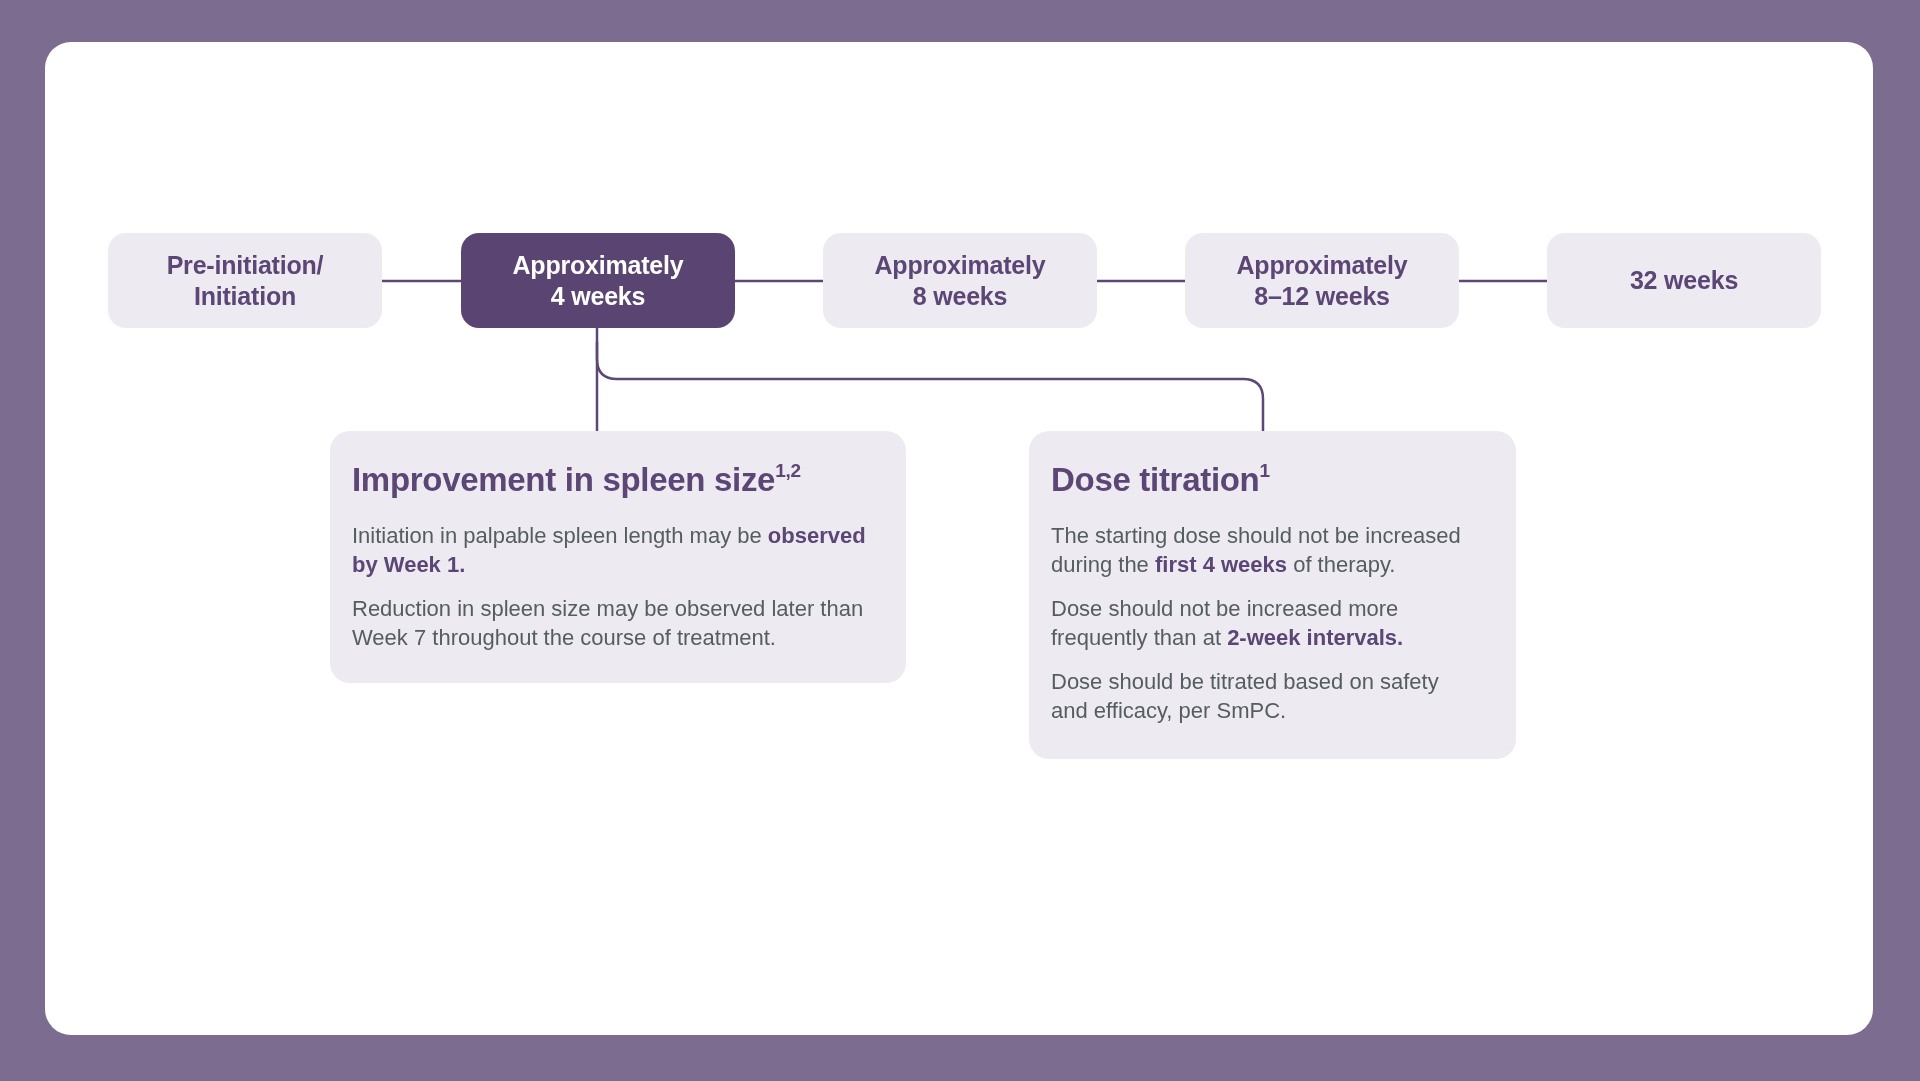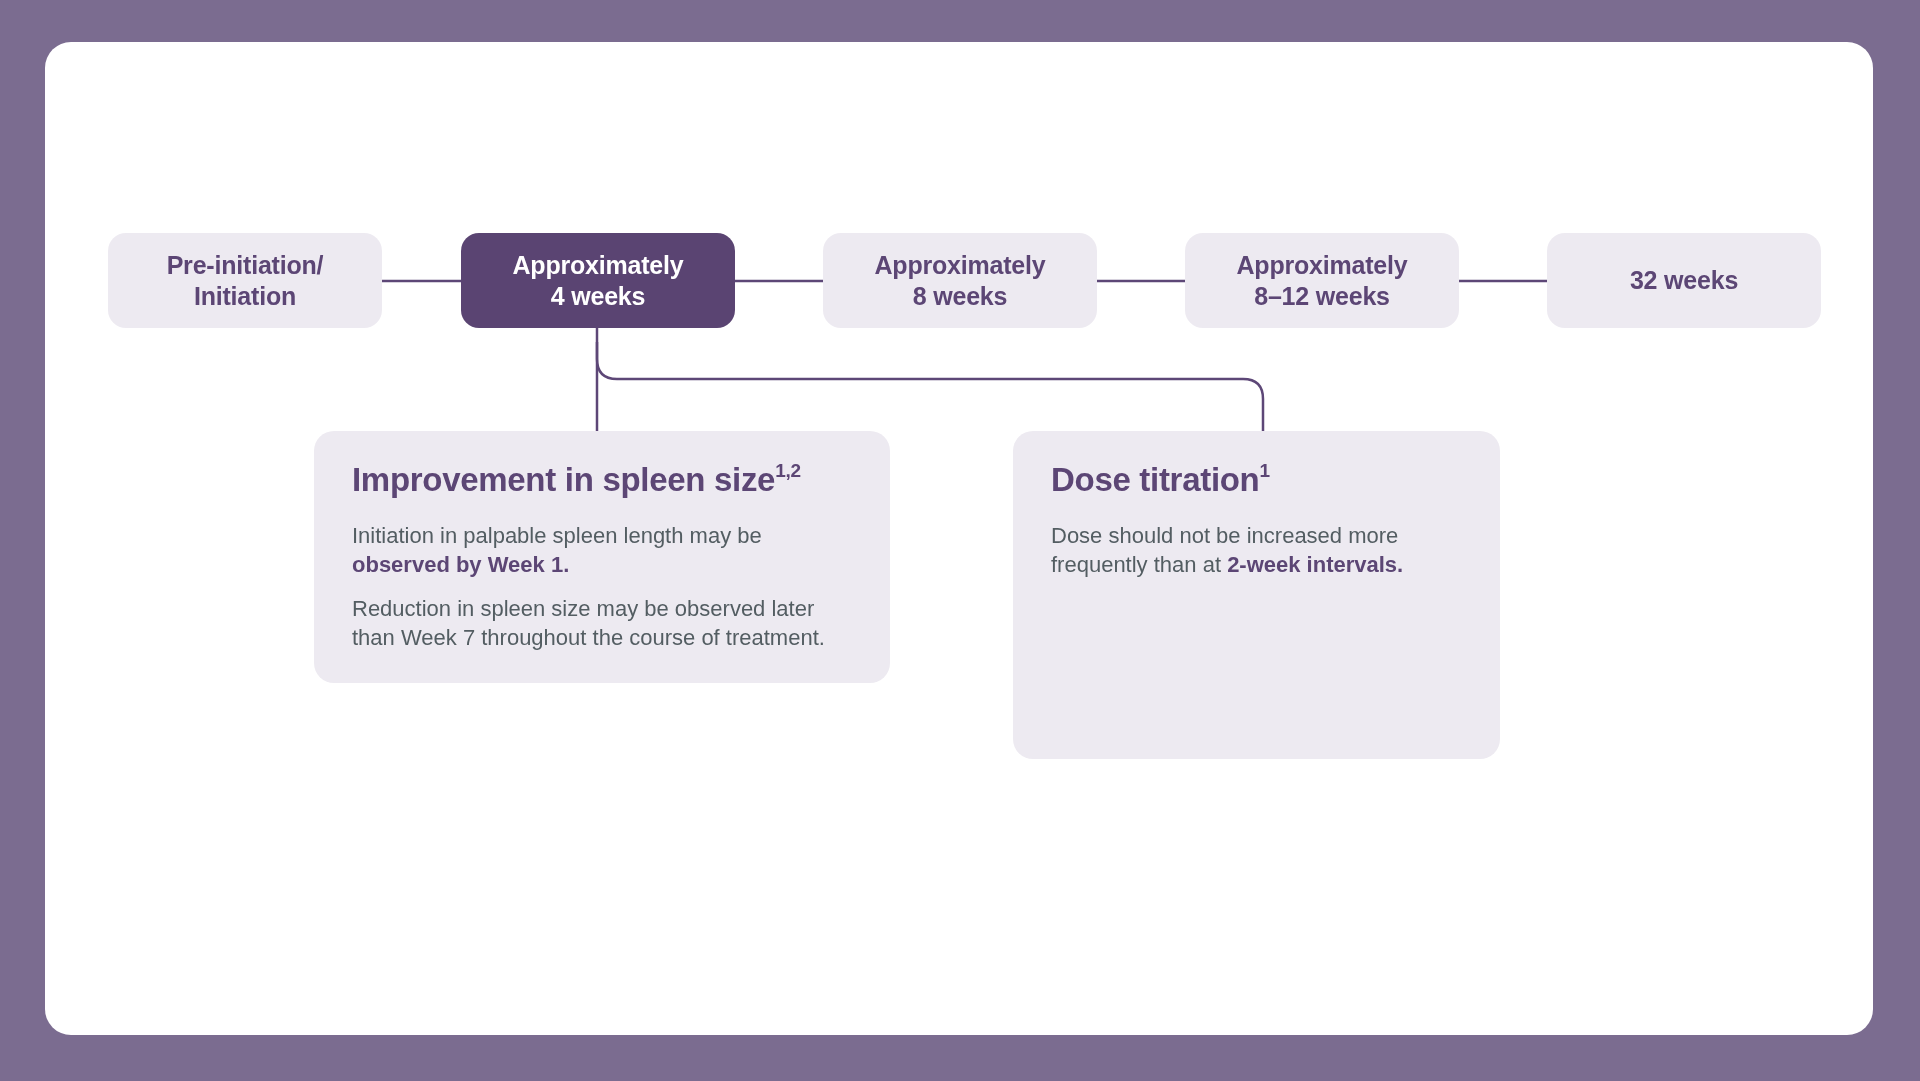--- a/index.html
+++ b/index.html
@@ -61,21 +61,22 @@
   .tl-node.n1{left:108px;}
   .tl-node.n2{left:461px;}
   .tl-node.n3{left:823px;}
   .tl-node.n4{left:1185px;}
   .tl-node.n5{left:1547px;}
   .callout{
     position:absolute;
     top:431px;
     background:var(--pill);
     border-radius:20px;
-    padding:28px 36px 30px 38px;
+    padding:28px 36px 30px 22px;
+    margin-left:16px;
   }
   .callout.c1{left:314px; width:576px; height:252px;}
   .callout.c2{left:1013px; width:487px; height:328px;}
   .callout-title{
     margin:0;
     font-size:33px;
     line-height:42px;
     font-weight:700;
     color:var(--accent);
     letter-spacing:-0.3px;
@@ -136,16 +137,18 @@
     <h2 class="callout-title"><span>Improvement in spleen size</span><sup>1,2</sup></h2>
     <div class="callout-body">
         <p class="body-para"><span>Initiation in palpable spleen length may be </span><span class="bold-accent">observed by Week 1.</span></p>
         <p class="body-para"><span>Reduction in spleen size may be observed later than Week 7 throughout the course of treatment.</span></p>
       </div>
   </div>
 
   <div class="callout c2">
     <h2 class="callout-title"><span>Dose titration</span><sup>1</sup></h2>
     <div class="callout-body">
+        <p class="body-para"><span>The starting dose should not be increased during the </span><span class="bold-accent">first 4 weeks</span><span> of therapy.</span></p>
         <p class="body-para"><span>Dose should not be increased more frequently than at </span><span class="bold-accent">2-week intervals.</span></p>
+        <p class="body-para"><span>Dose should be titrated based on safety and efficacy, per SmPC.</span></p>
       </div>
   </div>
 </div>
 
 </body></html>

